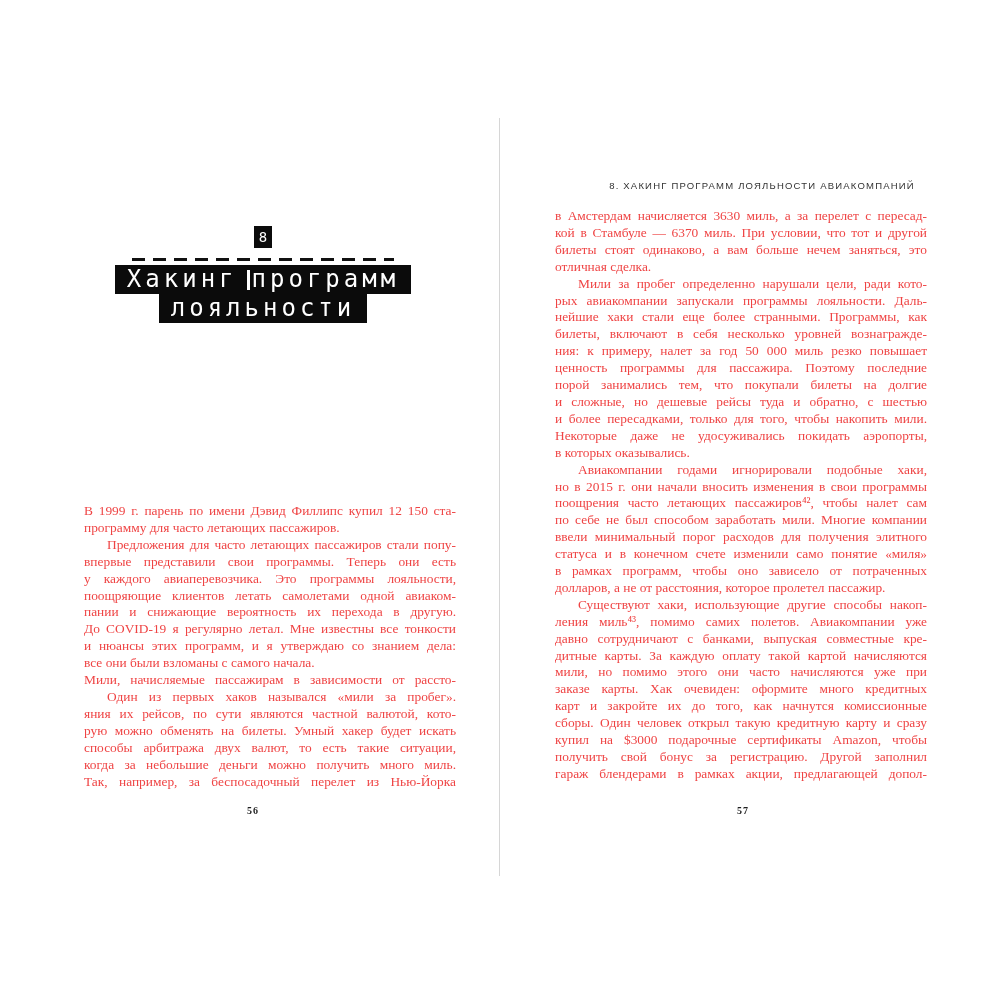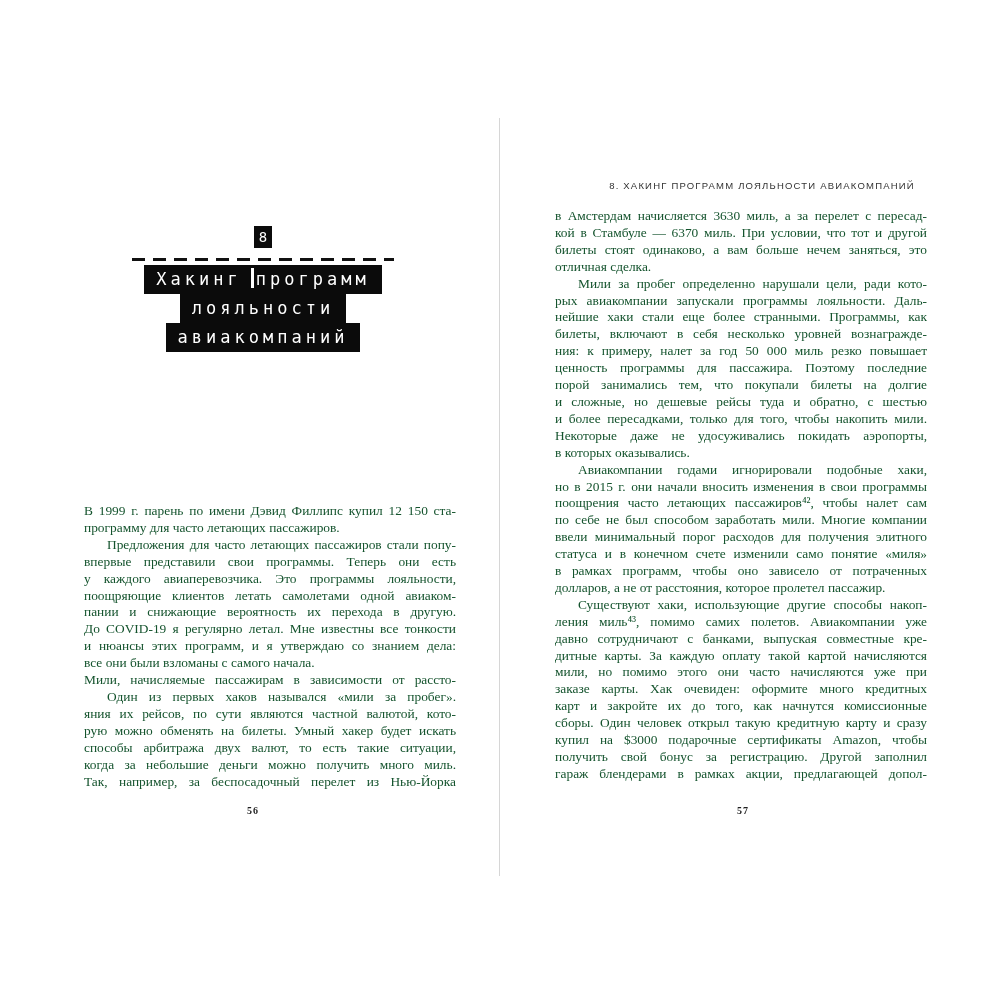--- a/index.html
+++ b/index.html
@@ -11,39 +11,39 @@
     position:absolute;left:499px;top:118px;width:1px;height:758px;background:#d6d6d6;
   }
   
   .title-wrap{
     position:absolute;left:14px;top:226px;width:498px;text-align:center;
     font-family:"DejaVu Sans Mono","Liberation Mono",monospace;
   }
   .chip-row{line-height:0;}
   .chip{
     display:inline-block;background:#0b0b0b;color:#ffffff;
-    font-size:17px;letter-spacing:4px;line-height:29px;padding:0 12px;
+    font-size:24px;letter-spacing:4px;line-height:29px;padding:0 12px;
     white-space:nowrap;
   }
   .chip.num{
     font-size:14px;letter-spacing:0;line-height:20px;padding:1px 5px;
   }
   .num-row{margin-bottom:10px;}
   .dashes{
     width:262px;height:3px;margin:0 auto 4px;
     background:repeating-linear-gradient(90deg,#111 0 13px,transparent 13px 21px);
   }
   .cursor{
     display:inline-block;width:3px;height:20px;background:#ffffff;
     margin:0 2px 0 9px;vertical-align:-3px;
   }
   
   .body{
     position:absolute;width:372px;
-    font-size:13.4px;line-height:16.9px;color:#14532d;
+    font-size:13.4px;line-height:16.9px;color:#ef4444;
     text-align:justify;
   }
   .body-left{left:84px;top:455px;margin-top:48px;}
   .body-right{left:555px;top:208px;}
   .line{text-align:justify;text-align-last:justify;}
   .line.endline{text-align-last:left;}
   .line.indent{text-indent:23px;}
   
   .running-header{
     position:absolute;left:762px;top:180px;transform:translateX(-50%);
@@ -69,23 +69,20 @@
     <div class="title-wrap">
       <div class="chip-row num-row">
         <span class="chip num">8</span>
       </div>
       <div class="dashes"></div>
       <div class="chip-row">
         <span class="chip"><span>Хакинг</span><span class="cursor"></span><span>программ</span></span>
       </div>
       <div class="chip-row">
         <span class="chip">лояльности</span>
-      </div>
-      <div class="chip-row">
-        <span class="chip">авиакомпаний</span>
       </div>
     </div>
 
     <div class="body body-left">
         <div class="line">В 1999 г. парень по имени Дэвид Филлипс купил 12 150 ста-</div>
         <div class="line endline">программу для часто летающих пассажиров.</div>
         <div class="line indent">Предложения для часто летающих пассажиров стали попу-</div>
         <div class="line">впервые представили свои программы. Теперь они есть</div>
         <div class="line">у каждого авиаперевозчика. Это программы лояльности,</div>
         <div class="line">поощряющие клиентов летать самолетами одной авиаком-</div>

